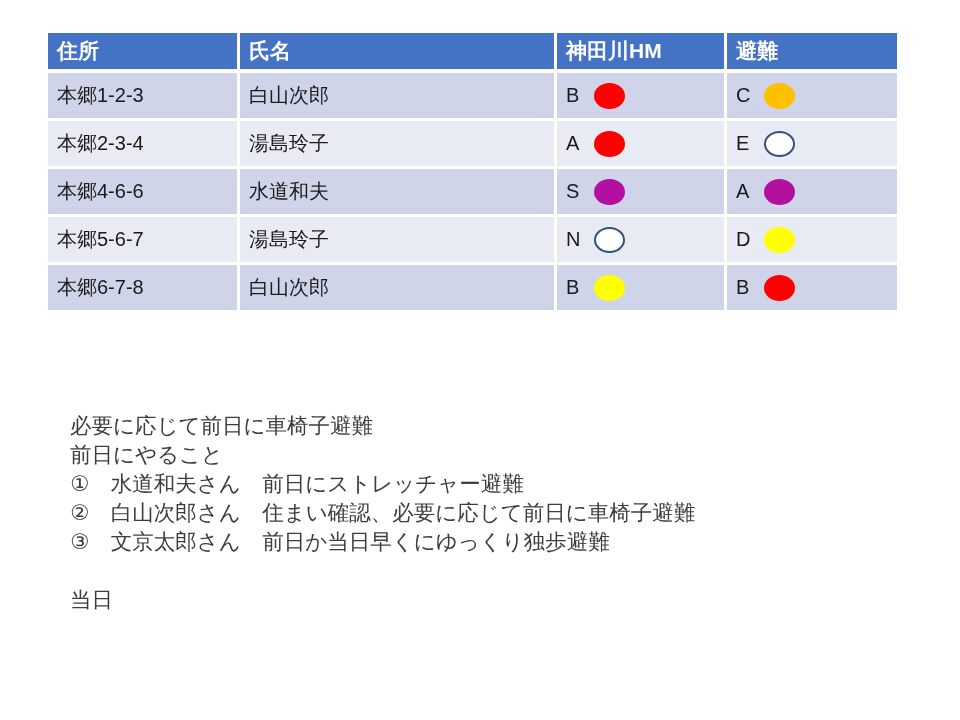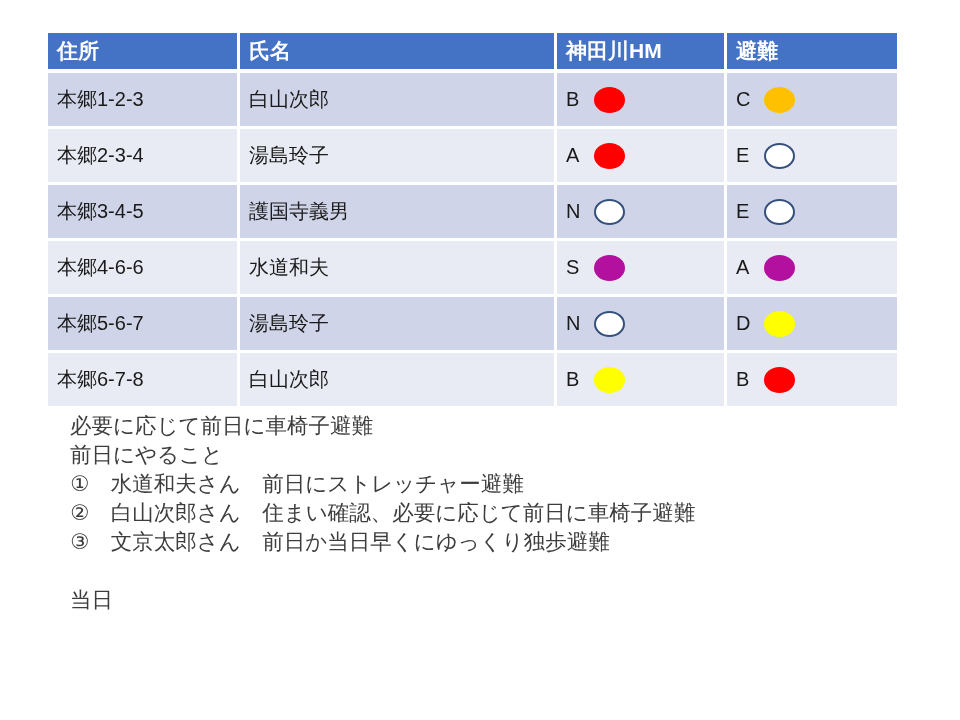--- a/index.html
+++ b/index.html
@@ -42,21 +42,21 @@
     background: #4472C4;
     color: #ffffff;
     font-weight: bold;
     font-size: 21px;
     height: 40px;
     border-bottom: 4px solid #ffffff;
   }
   tbody td {
     font-size: 20px;
     color: #1a1a1a;
-    height: 56px;
+    height: 48px;
     border-bottom: 3px solid #ffffff;
   }
   tbody tr:nth-child(odd)  td { background: #CFD4E8; }
   tbody tr:nth-child(even) td { background: #E9EBF4; }
 
   .status-cell { display: flex; align-items: center; gap: 14px; height: 100%; }
   .status-letter { font-size: 20px; color: #1a1a1a; min-width: 14px; }
 
   .dot {
     display: inline-block;
@@ -131,36 +131,20 @@
             </span>
           </td>
         <td>
             <span class="status-cell">
               <span class="status-letter">E</span>
               <span class="dot" data-color="white"></span>
             </span>
           </td>
       </tr>
 
-      <tr>
-        <td>本郷3-4-5</td>
-        <td>護国寺義男</td>
-        <td>
-            <span class="status-cell">
-              <span class="status-letter">N</span>
-              <span class="dot" data-color="white"></span>
-            </span>
-          </td>
-        <td>
-            <span class="status-cell">
-              <span class="status-letter">E</span>
-              <span class="dot" data-color="white"></span>
-            </span>
-          </td>
-      </tr>
 
       <tr>
         <td>本郷4-6-6</td>
         <td>水道和夫</td>
         <td>
             <span class="status-cell">
               <span class="status-letter">S</span>
               <span class="dot" data-color="purple"></span>
             </span>
           </td>

